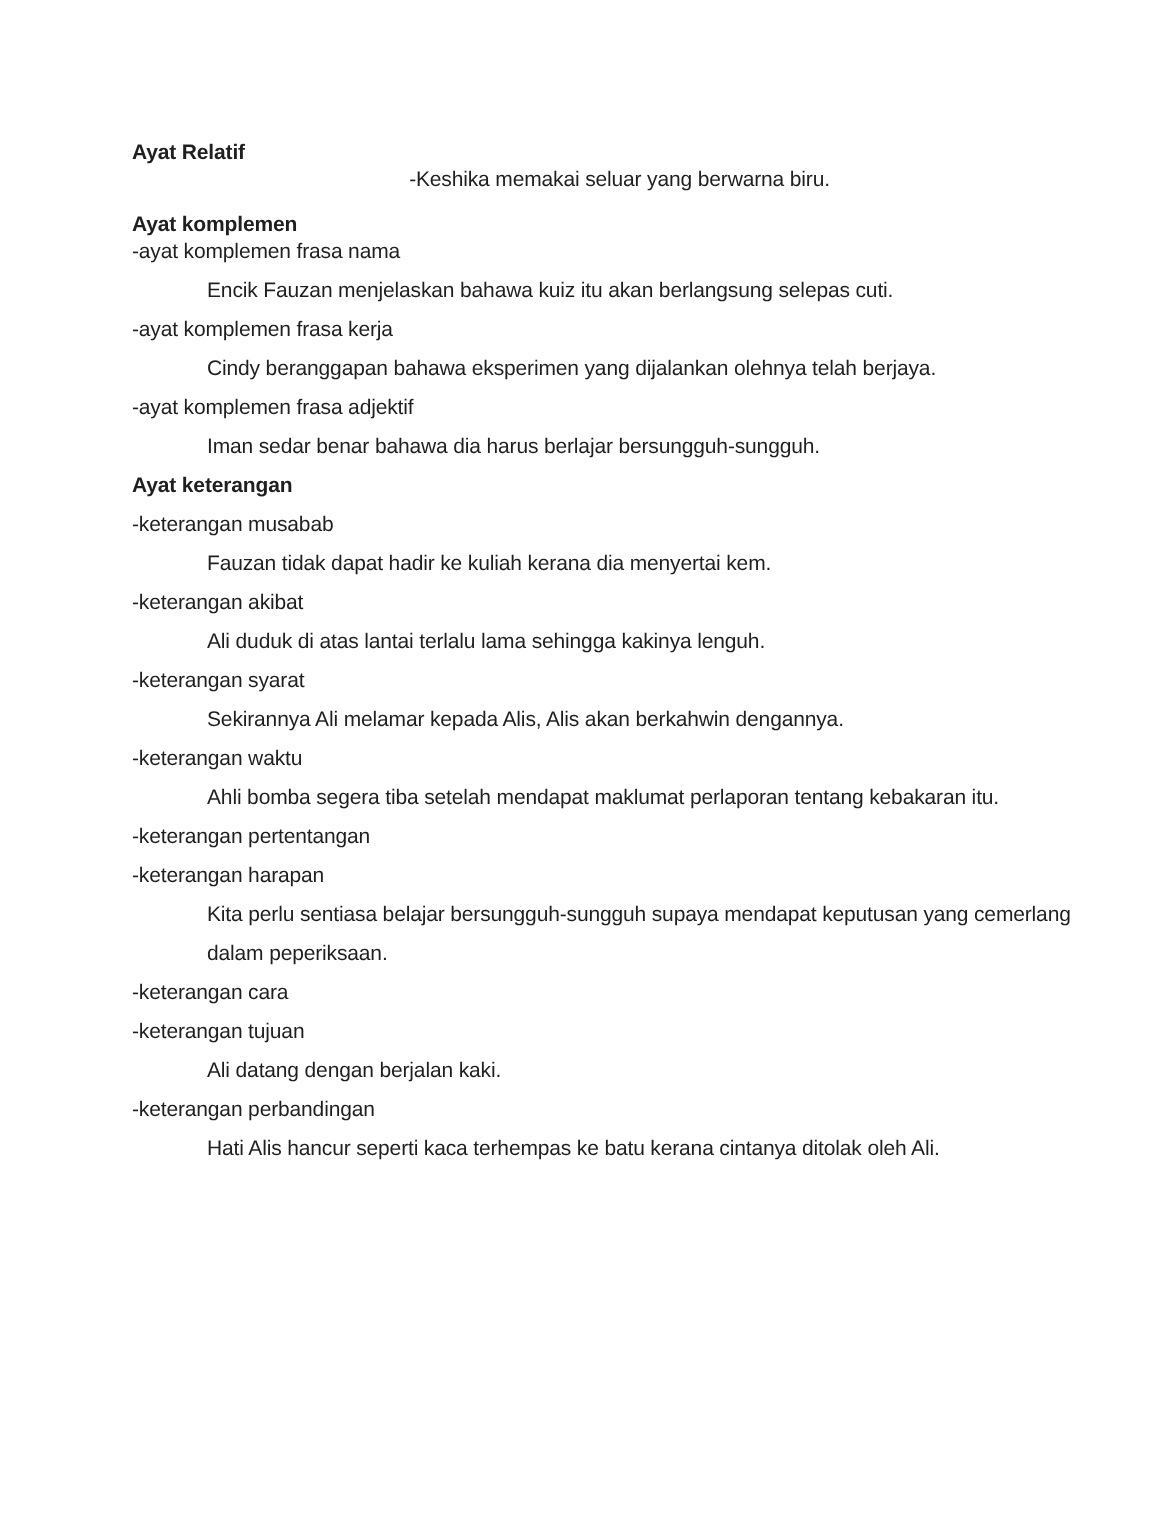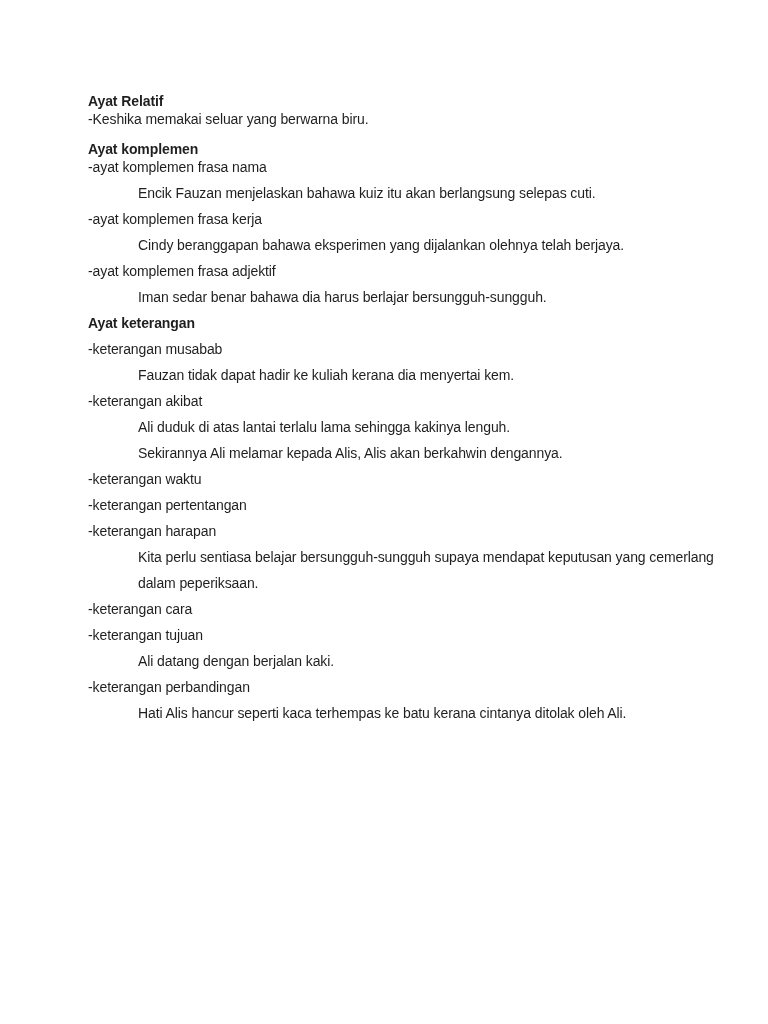--- a/index.html
+++ b/index.html
@@ -31,20 +31,21 @@
     font-weight: 400;
   }
   .line.h {
     font-weight: 700;
   }
   .line.tight {
     margin-bottom: 0;
   }
   .line.sp {
     margin-bottom: 12px;
+    text-align: center;
   }
   .line.e {
     margin-left: 50px;
   }
 </style>
 </head>
 <body>
 
 <div class="page">
   <div class="line h tight">Ayat Relatif</div>
@@ -54,22 +55,24 @@
   <div class="line e">Encik Fauzan menjelaskan bahawa kuiz itu akan berlangsung selepas cuti.</div>
   <div class="line">-ayat komplemen frasa kerja</div>
   <div class="line e">Cindy beranggapan bahawa eksperimen yang dijalankan olehnya telah berjaya.</div>
   <div class="line">-ayat komplemen frasa adjektif</div>
   <div class="line e">Iman sedar benar bahawa dia harus berlajar bersungguh-sungguh.</div>
   <div class="line h">Ayat keterangan</div>
   <div class="line">-keterangan musabab</div>
   <div class="line e">Fauzan tidak dapat hadir ke kuliah kerana dia menyertai kem.</div>
   <div class="line">-keterangan akibat</div>
   <div class="line e">Ali duduk di atas lantai terlalu lama sehingga kakinya lenguh.</div>
+  <div class="line">-keterangan syarat</div>
   <div class="line e">Sekirannya Ali melamar kepada Alis, Alis akan berkahwin dengannya.</div>
   <div class="line">-keterangan waktu</div>
+  <div class="line e">Ahli bomba segera tiba setelah mendapat maklumat perlaporan tentang kebakaran itu.</div>
   <div class="line">-keterangan pertentangan</div>
   <div class="line">-keterangan harapan</div>
   <div class="line e">Kita perlu sentiasa belajar bersungguh-sungguh supaya mendapat keputusan yang cemerlang</div>
   <div class="line e">dalam peperiksaan.</div>
   <div class="line">-keterangan cara</div>
   <div class="line">-keterangan tujuan</div>
   <div class="line e">Ali datang dengan berjalan kaki.</div>
   <div class="line">-keterangan perbandingan</div>
   <div class="line e">Hati Alis hancur seperti kaca terhempas ke batu kerana cintanya ditolak oleh Ali.</div>
 </div>

